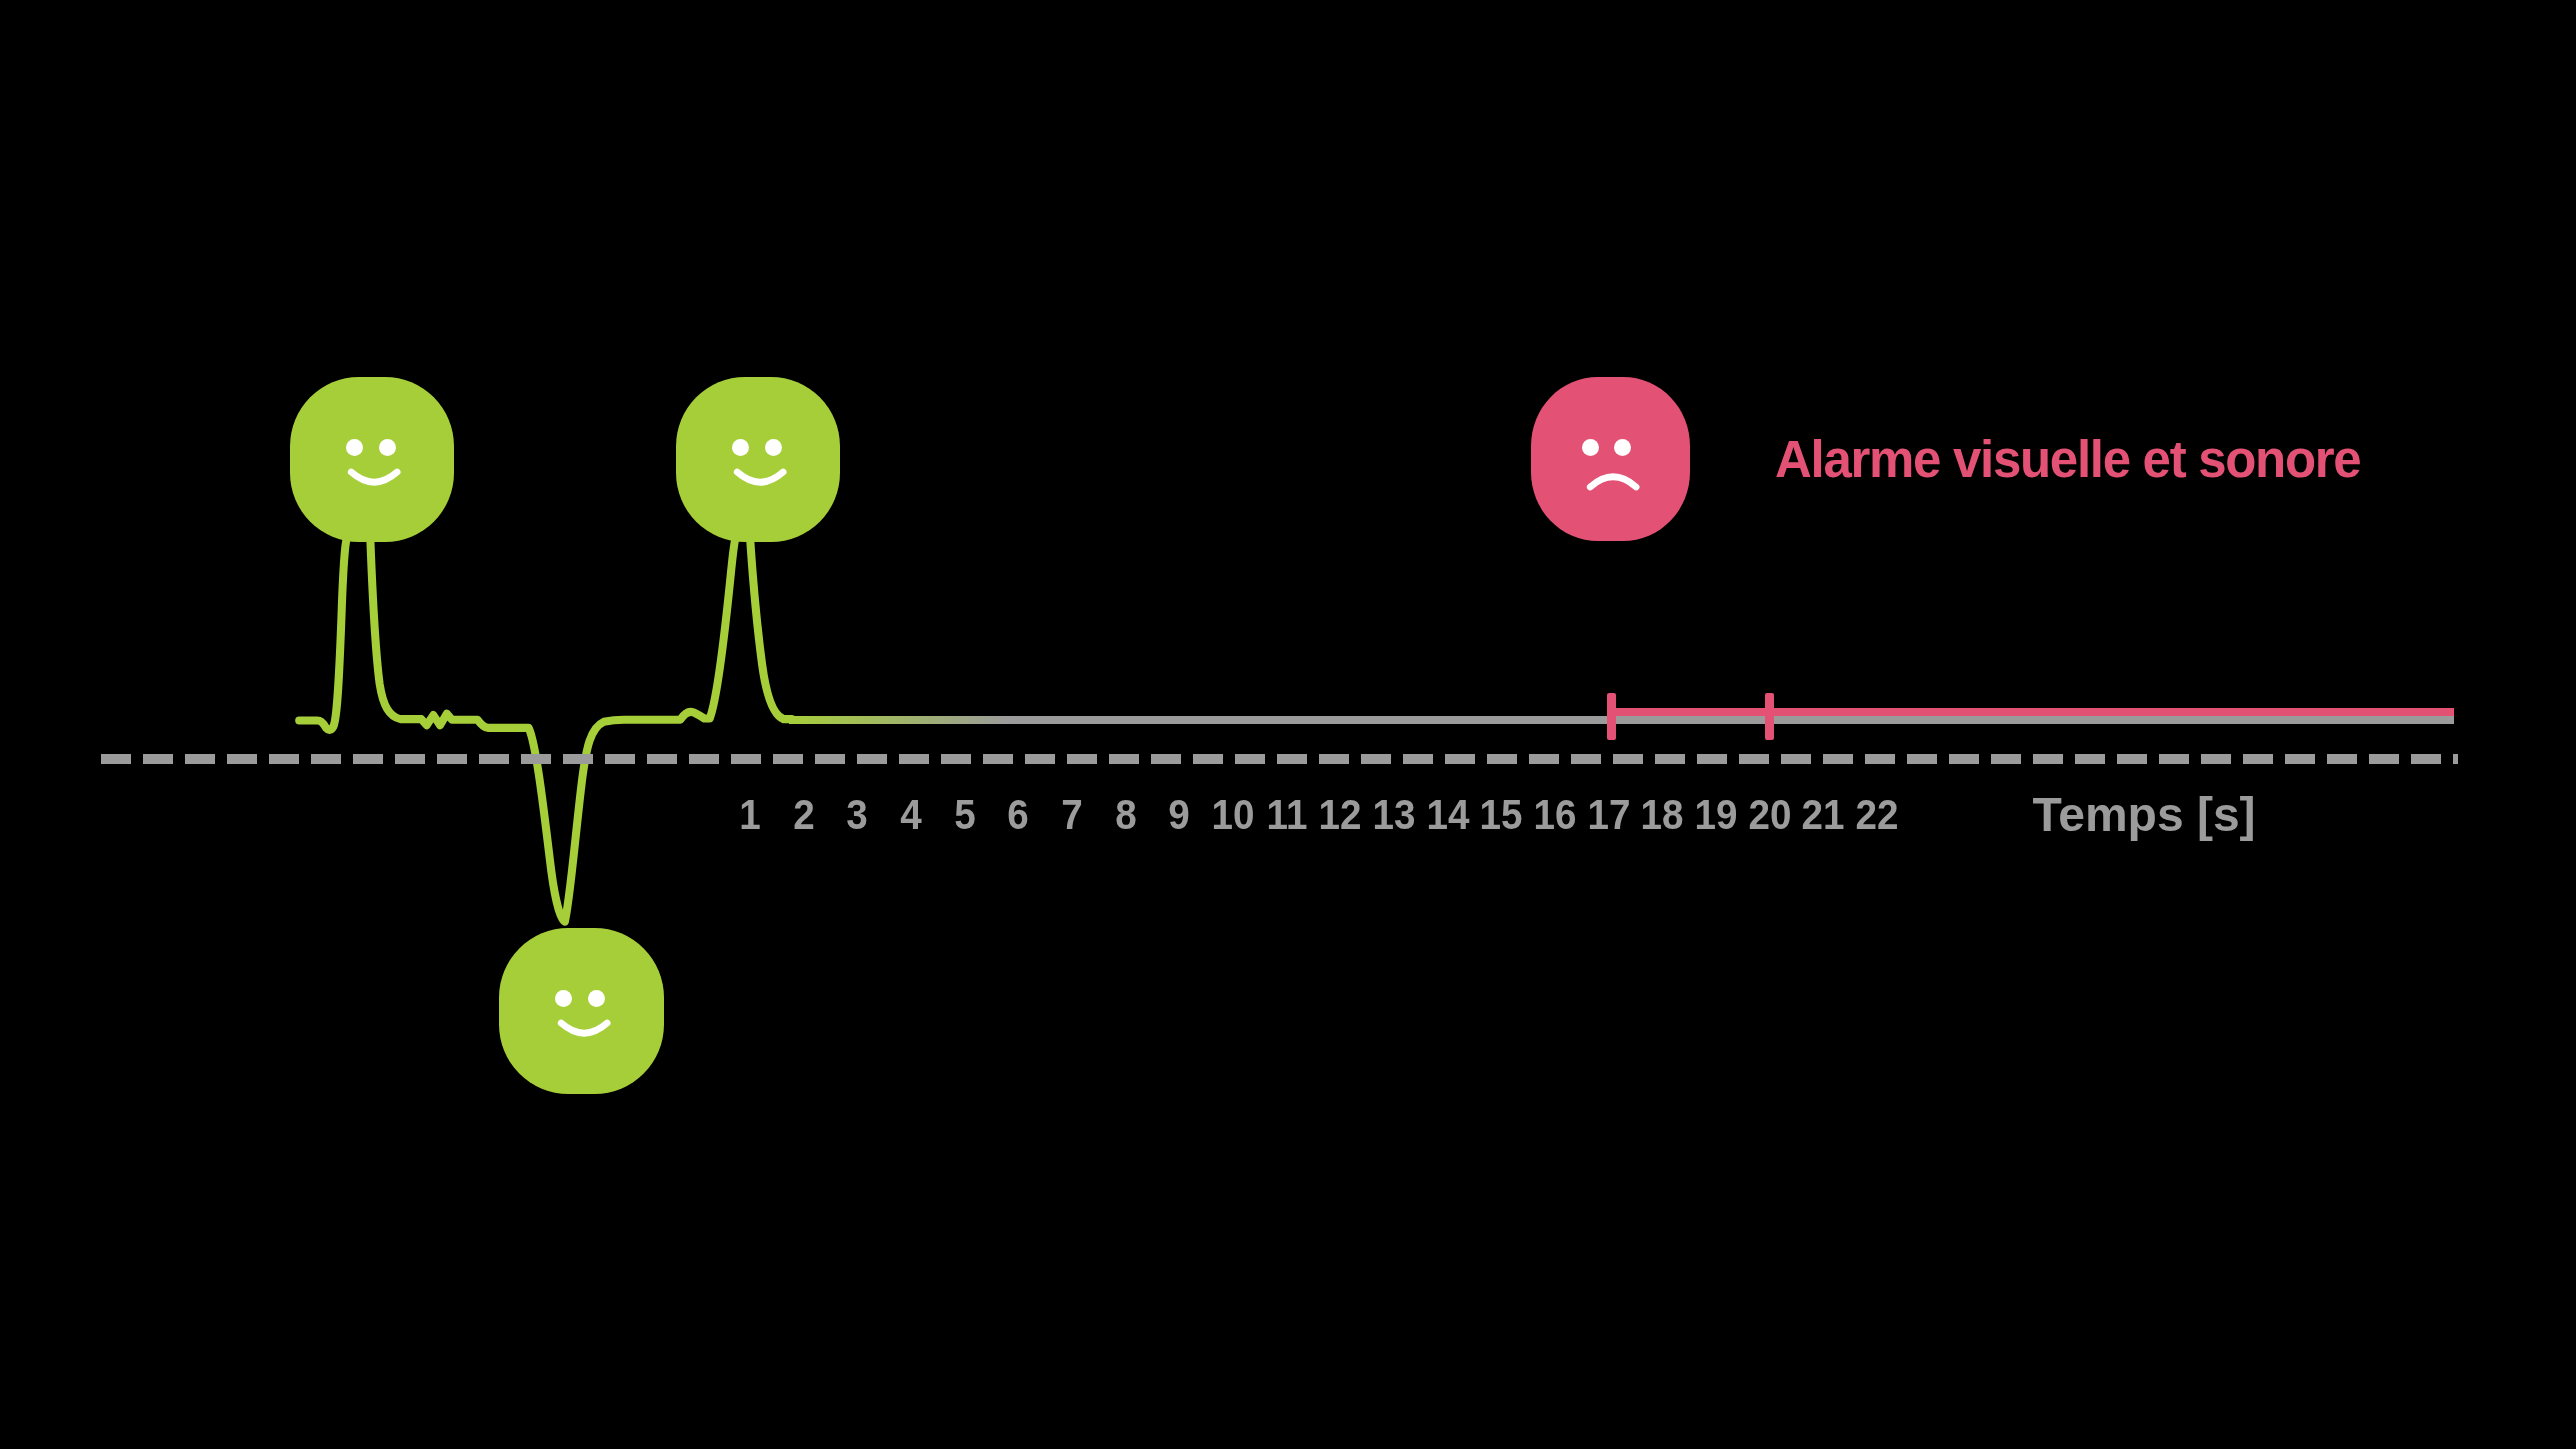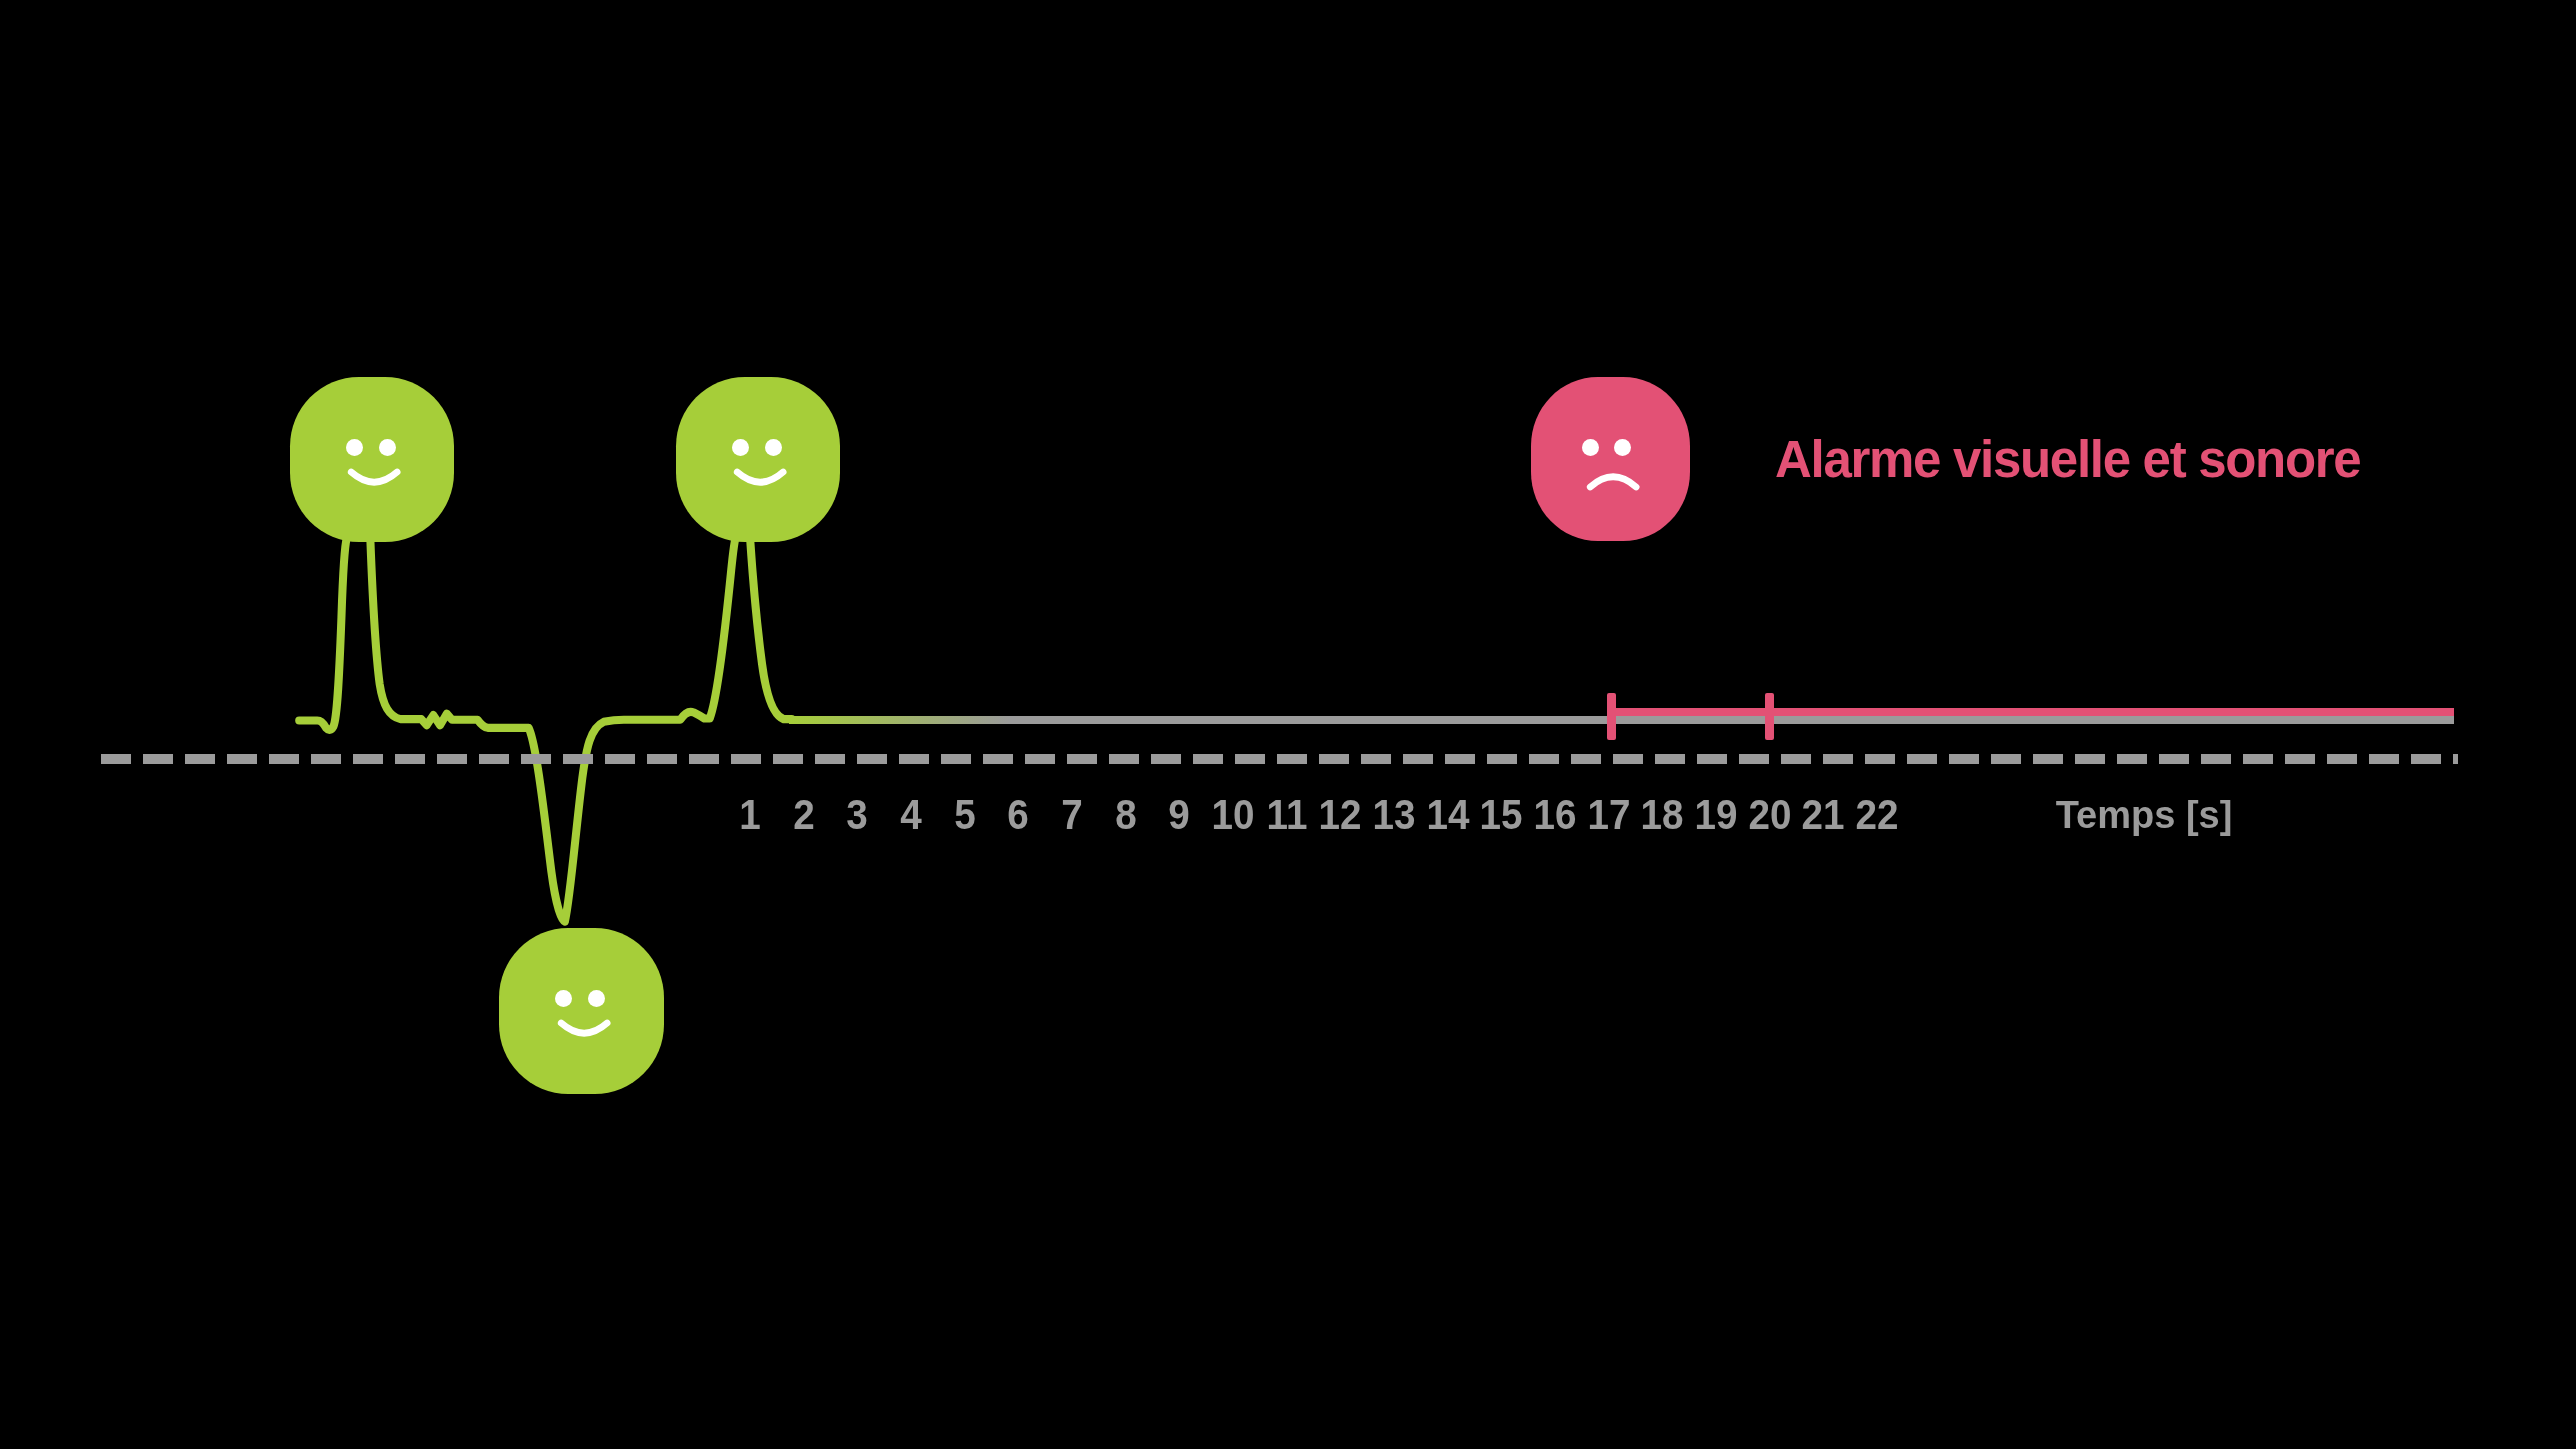--- a/index.html
+++ b/index.html
@@ -36,21 +36,21 @@
   .face1{left:290px;top:377px;}
   .face2{left:676px;top:377px;}
   .face3{left:499px;top:928px;width:165px;height:166px;}
   .face4{left:1531px;top:377px;}
   
   .axis-number{
     position:absolute;top:794px;color:#9b9b9b;font-size:42px;line-height:42px;font-weight:bold;
     transform:translateX(-50%) scaleX(.92);white-space:nowrap;z-index:2;
   }
   .axis-label{
-    position:absolute;top:794px;left:2144px;color:#9b9b9b;font-size:38px;line-height:42px;
+    position:absolute;top:794px;left:2144px;color:#9b9b9b;font-size:48px;line-height:42px;
     font-weight:bold;transform:translateX(-50%);white-space:nowrap;z-index:2;
   }
   .alarm-label{
     position:absolute;left:1775px;top:433px;color:#e35175;font-size:51px;line-height:54px;
     font-weight:bold;letter-spacing:-1.3px;white-space:nowrap;z-index:4;
   }
 </style>
 </head>
 <body>
 

